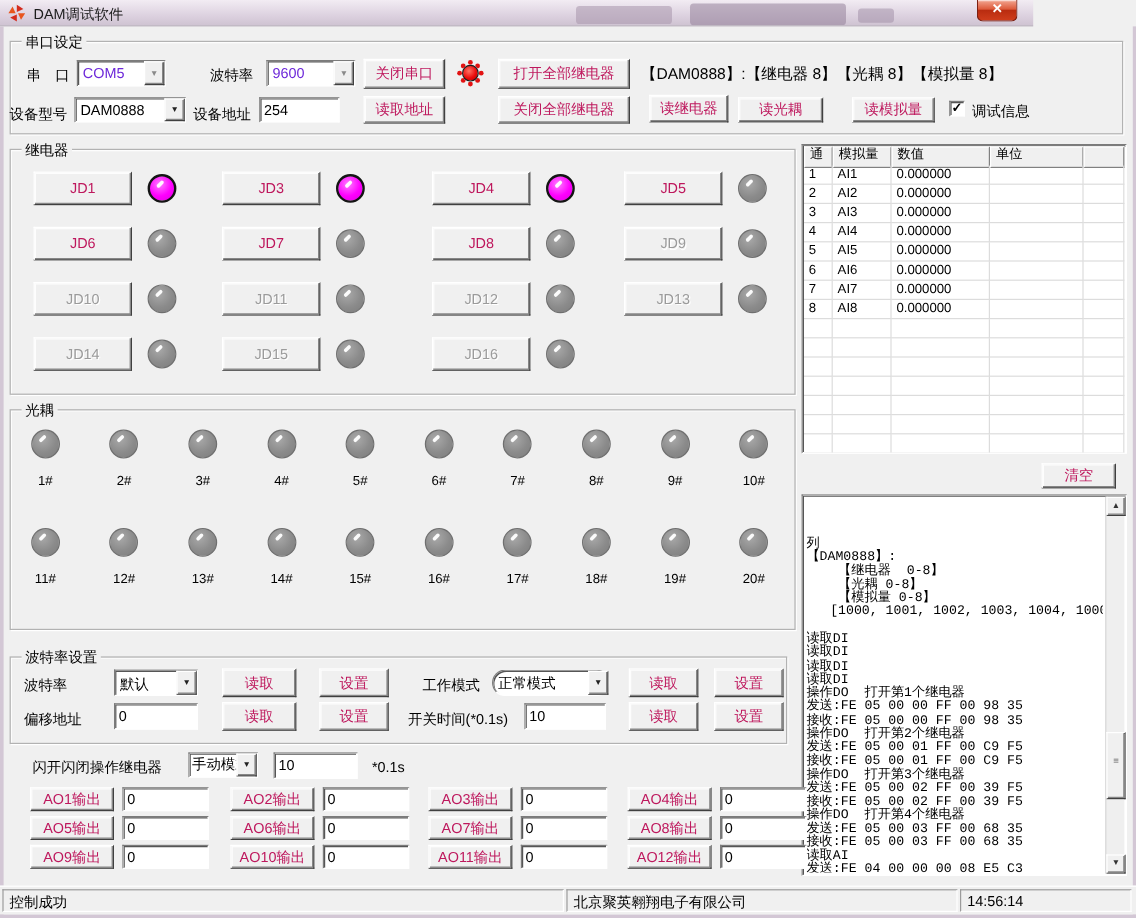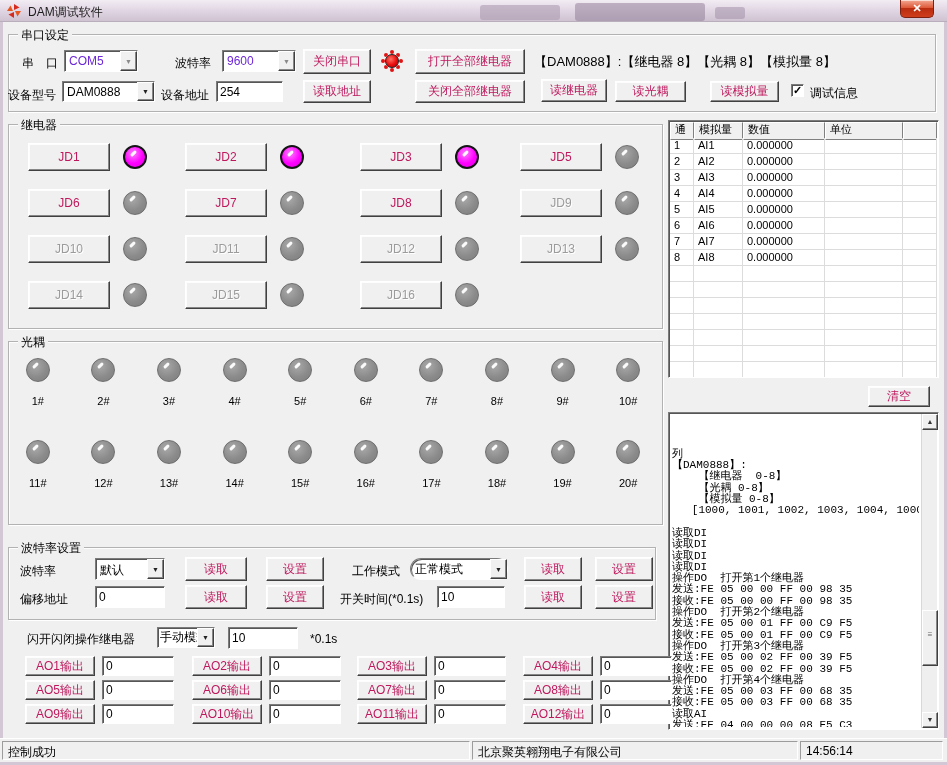--- a/index.html
+++ b/index.html
@@ -3,21 +3,21 @@
 <meta charset="utf-8">
 <style>
   * { margin:0; padding:0; box-sizing:border-box; }
   html,body { width:947px; height:765px; background:#555; }
   body { font-family:"Liberation Sans", sans-serif; font-size:12px; color:#000; }
 
   .window { position:relative; width:947px; height:765px; background:#f0f0f0;
             outline:1px solid #4c3c4c; overflow:hidden; }
 
   
-  .titlebar { position:absolute; left:0; top:0; width:947px; height:22px;
+  .titlebar { position:absolute; left:0; top:0; width:861px; height:22px;
               background:linear-gradient(#f2ecf3, #ddd2e0 60%, #cfc3d2); overflow:hidden;
               border-bottom:1px solid #b9aebc; }
   .tb-blob { position:absolute; border-radius:3px; }
   .blob1 { left:480px; top:5px; width:80px; height:15px; background:#a795ab; opacity:.55; }
   .blob2 { left:575px; top:3px; width:130px; height:18px; background:#8d7a94; opacity:.5; }
   .blob3 { left:715px; top:7px; width:30px; height:12px; background:#9d8ba3; opacity:.5; }
   .app-icon { position:absolute; left:6px; top:3px; width:16px; height:16px; }
   .title-text { position:absolute; left:28px; top:4px; font-size:12px; color:#1c1c1c; }
   .close-btn { position:absolute; right:13px; top:0; width:34px; height:18px;
                border:1px solid #7c2012; border-top:none; border-radius:0 0 5px 5px;
@@ -189,30 +189,30 @@
   <div class="group" style="left:8px; top:124px; width:655px; height:205px;">
     <span class="group-title">继电器</span>
   </div>
   <div class="relay-grid">
 
       <div class="relay-cell">
         <button class="btn relay-btn">JD1</button>
         <span class="led led-on"></span>
       </div>
 
-      <div class="relay-cell">
-        <button class="btn relay-btn">JD2</button>
-        <span class="led led-on"></span>
-      </div>
 
       <div class="relay-cell">
         <button class="btn relay-btn">JD3</button>
         <span class="led led-on"></span>
       </div>
 
+      <div class="relay-cell">
+        <button class="btn relay-btn">JD4</button>
+        <span class="led led-on"></span>
+      </div>
 
       <div class="relay-cell">
         <button class="btn relay-btn">JD5</button>
         <span class="led led-gray"></span>
       </div>
 
       <div class="relay-cell">
         <button class="btn relay-btn">JD6</button>
         <span class="led led-gray"></span>
       </div>

